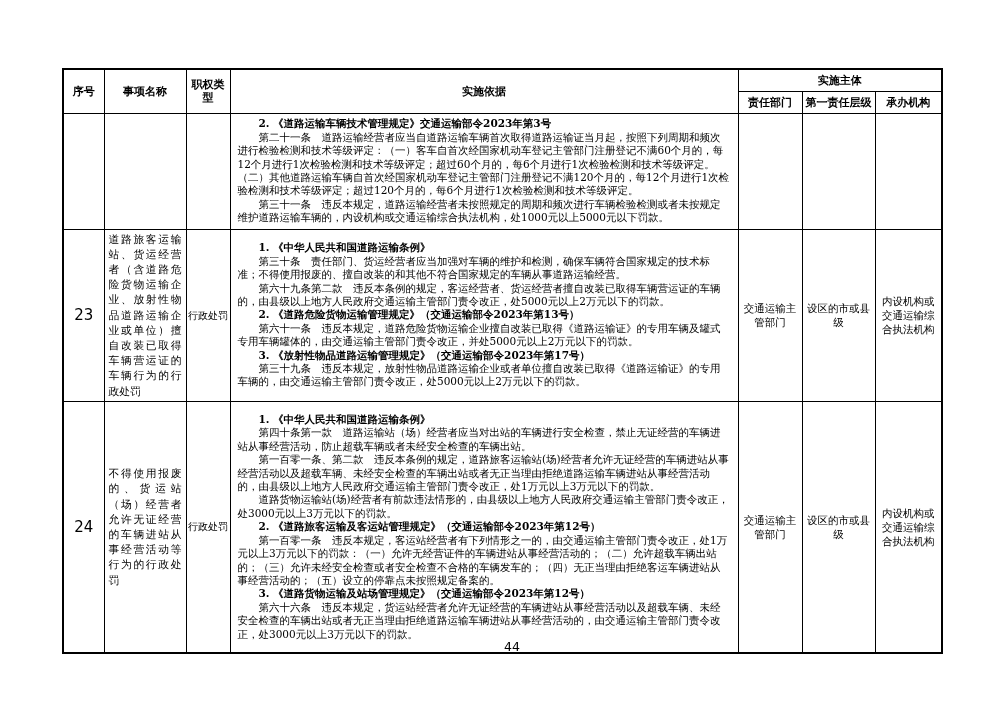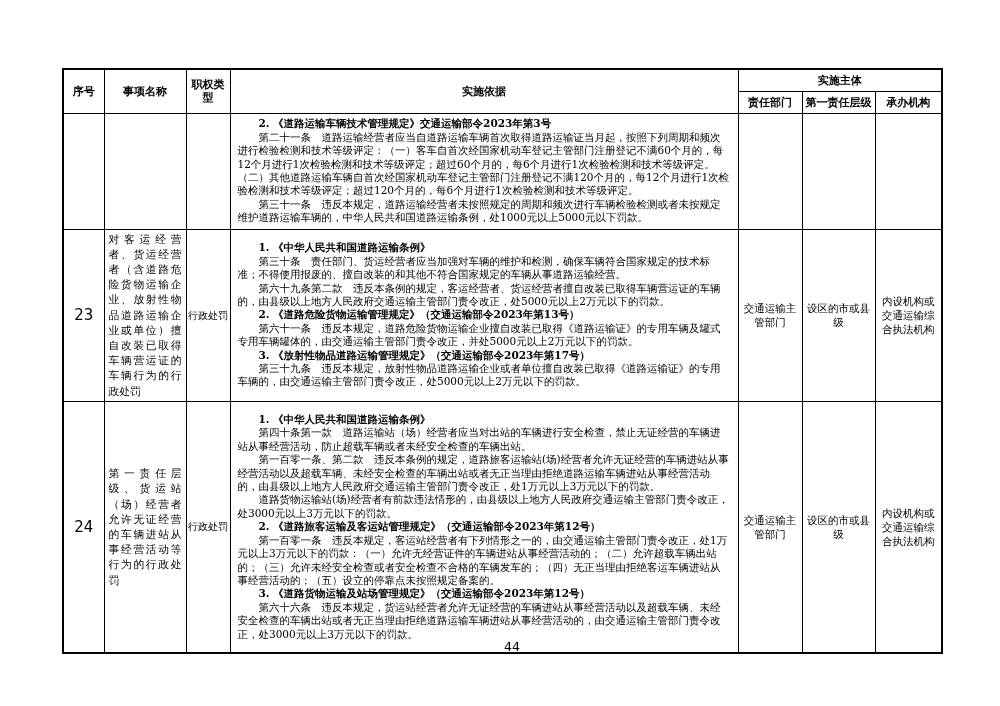--- a/index.html
+++ b/index.html
@@ -109,46 +109,46 @@
       </tr>
     </thead>
     <tbody id="table-body">
         <tr style="height: 116px; padding-left: 44px;">
           <td class="center seq"></td>
           <td class="name"></td>
           <td class="type"></td>
           <td class="basis">
             <div class="para b">2. 《道路运输车辆技术管理规定》交通运输部令2023年第3号</div>
             <div class="para">第二十一条　道路运输经营者应当自道路运输车辆首次取得道路运输证当月起，按照下列周期和频次进行检验检测和技术等级评定：（一）客车自首次经国家机动车登记主管部门注册登记不满60个月的，每12个月进行1次检验检测和技术等级评定；超过60个月的，每6个月进行1次检验检测和技术等级评定。（二）其他道路运输车辆自首次经国家机动车登记主管部门注册登记不满120个月的，每12个月进行1次检验检测和技术等级评定；超过120个月的，每6个月进行1次检验检测和技术等级评定。</div>
-            <div class="para">第三十一条　违反本规定，道路运输经营者未按照规定的周期和频次进行车辆检验检测或者未按规定维护道路运输车辆的，中华人民共和国道路运输条例，处1000元以上5000元以下罚款。</div>
+            <div class="para">第三十一条　违反本规定，道路运输经营者未按照规定的周期和频次进行车辆检验检测或者未按规定维护道路运输车辆的，内设机构或交通运输综合执法机构，处1000元以上5000元以下罚款。</div>
           </td>
           <td class="center"></td>
           <td class="center"></td>
           <td class="center"></td>
         </tr>
         <tr style="height: 152px;">
           <td class="center seq">23</td>
-          <td class="name">对客运经营者、货运经营者（含道路危险货物运输企业、放射性物品道路运输企业或单位）擅自改装已取得车辆营运证的车辆行为的行政处罚</td>
+          <td class="name">道路旅客运输站、货运经营者（含道路危险货物运输企业、放射性物品道路运输企业或单位）擅自改装已取得车辆营运证的车辆行为的行政处罚</td>
           <td class="type">行政处罚</td>
           <td class="basis">
             <div class="para b">1. 《中华人民共和国道路运输条例》</div>
             <div class="para">第三十条　责任部门、货运经营者应当加强对车辆的维护和检测，确保车辆符合国家规定的技术标准；不得使用报废的、擅自改装的和其他不符合国家规定的车辆从事道路运输经营。</div>
             <div class="para">第六十九条第二款　违反本条例的规定，客运经营者、货运经营者擅自改装已取得车辆营运证的车辆的，由县级以上地方人民政府交通运输主管部门责令改正，处5000元以上2万元以下的罚款。</div>
             <div class="para b">2. 《道路危险货物运输管理规定》（交通运输部令2023年第13号）</div>
             <div class="para">第六十一条　违反本规定，道路危险货物运输企业擅自改装已取得《道路运输证》的专用车辆及罐式专用车辆罐体的，由交通运输主管部门责令改正，并处5000元以上2万元以下的罚款。</div>
             <div class="para b">3. 《放射性物品道路运输管理规定》（交通运输部令2023年第17号）</div>
             <div class="para">第三十九条　违反本规定，放射性物品道路运输企业或者单位擅自改装已取得《道路运输证》的专用车辆的，由交通运输主管部门责令改正，处5000元以上2万元以下的罚款。</div>
           </td>
           <td class="center">交通运输主管部门</td>
           <td class="center">设区的市或县级</td>
           <td class="center">内设机构或交通运输综合执法机构</td>
         </tr>
         <tr style="height: 252px;">
           <td class="center seq">24</td>
-          <td class="name">第一责任层级、货运站（场）经营者允许无证经营的车辆进站从事经营活动等行为的行政处罚</td>
+          <td class="name">不得使用报废的、货运站（场）经营者允许无证经营的车辆进站从事经营活动等行为的行政处罚</td>
           <td class="type">行政处罚</td>
           <td class="basis">
             <div class="para b">1. 《中华人民共和国道路运输条例》</div>
             <div class="para">第四十条第一款　道路运输站（场）经营者应当对出站的车辆进行安全检查，禁止无证经营的车辆进站从事经营活动，防止超载车辆或者未经安全检查的车辆出站。</div>
             <div class="para">第一百零一条、第二款　违反本条例的规定，道路旅客运输站(场)经营者允许无证经营的车辆进站从事经营活动以及超载车辆、未经安全检查的车辆出站或者无正当理由拒绝道路运输车辆进站从事经营活动的，由县级以上地方人民政府交通运输主管部门责令改正，处1万元以上3万元以下的罚款。</div>
             <div class="para">道路货物运输站(场)经营者有前款违法情形的，由县级以上地方人民政府交通运输主管部门责令改正，处3000元以上3万元以下的罚款。</div>
             <div class="para b">2. 《道路旅客运输及客运站管理规定》（交通运输部令2023年第12号）</div>
             <div class="para">第一百零一条　违反本规定，客运站经营者有下列情形之一的，由交通运输主管部门责令改正，处1万元以上3万元以下的罚款：（一）允许无经营证件的车辆进站从事经营活动的；（二）允许超载车辆出站的；（三）允许未经安全检查或者安全检查不合格的车辆发车的；（四）无正当理由拒绝客运车辆进站从事经营活动的；（五）设立的停靠点未按照规定备案的。</div>
             <div class="para b">3. 《道路货物运输及站场管理规定》（交通运输部令2023年第12号）</div>
             <div class="para">第六十六条　违反本规定，货运站经营者允许无证经营的车辆进站从事经营活动以及超载车辆、未经安全检查的车辆出站或者无正当理由拒绝道路运输车辆进站从事经营活动的，由交通运输主管部门责令改正，处3000元以上3万元以下的罚款。</div>

